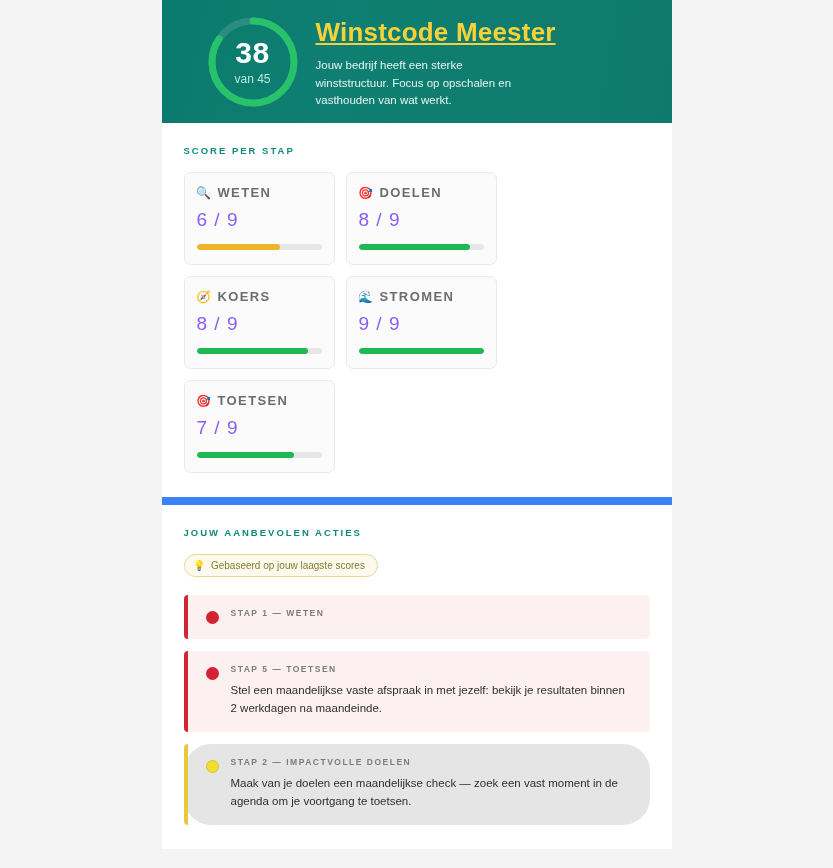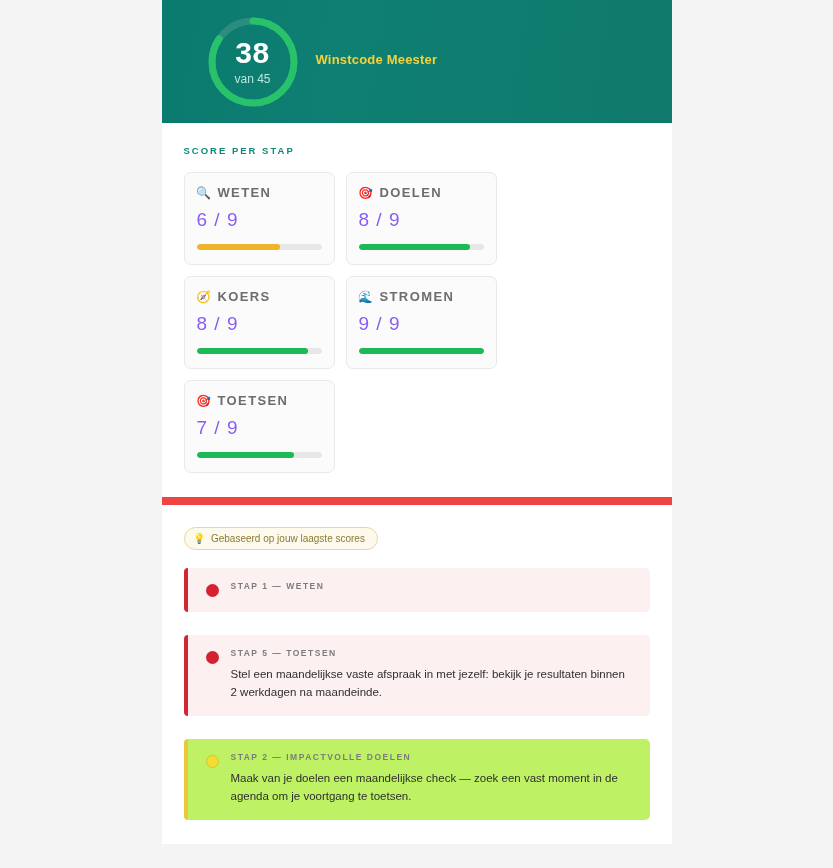--- a/index.html
+++ b/index.html
@@ -47,38 +47,39 @@
   .ring .score-num {
     font-size: 30px; font-weight: bold; line-height: 1;
     letter-spacing: .5px;
   }
   .ring .score-sub {
     font-size: 12px; color: #b9e7dd; margin-top: 4px;
   }
   .hero-text { padding-top: 4px; }
   .hero-title {
     color: #f5d13b;
-    font-size: 13px;
+    font-size: 26px;
     font-weight: bold;
     margin-bottom: 9px;
     letter-spacing: .2px;
+    text-decoration: underline;
   }
   .hero-desc {
     color: #e6f3f0;
     font-size: 11.5px;
     line-height: 1.55;
     max-width: 215px;
   }
 
   
   .section {
     background: #ffffff;
     padding: 22px 22px 24px 22px;
   }
-  .section.divider { border-bottom: 8px solid #ef4444; }
+  .section.divider { border-bottom: 8px solid #3b82f6; }
   .section-title {
     color: #0e8a7a;
     font-size: 9.5px;
     font-weight: bold;
     letter-spacing: 2px;
     text-transform: uppercase;
     margin-bottom: 16px;
   }
   .score-grid {
     display: flex;
@@ -127,39 +128,39 @@
     align-items: center;
     gap: 5px;
     border: 1px solid #e6d79a;
     background: #fdfaed;
     color: #8a7a33;
     font-size: 10px;
     padding: 5px 12px 5px 9px;
     border-radius: 14px;
     margin-bottom: 18px;
   }
-  .actions { display: flex; flex-direction: column; gap: 23px; }
+  .actions { display: flex; flex-direction: column; gap: 12px; }
   .action {
     border-radius: 5px;
     padding: 13px 16px 14px 22px;
     position: relative;
     display: flex;
     gap: 12px;
     align-items: flex-start;
   }
   .action::before {
     content: "";
     position: absolute;
     left: 0; top: 0; bottom: 0;
     width: 4px;
     border-radius: 5px 0 0 5px;
   }
   .action.red { background: #fdf0f1; }
   .action.red::before { background: #cf2734; }
-  .action.yellow { background: #bef264; }
+  .action.yellow { background: #e5e5e5; border-radius: 27px; }
   .action.yellow::before { background: #e9c93a; }
   .dot {
     width: 13px; height: 13px;
     border-radius: 50%;
     flex: 0 0 auto;
     margin-top: 3px;
   }
   .dot.red { background: #d32232; }
   .dot.yellow { background: #f2dd31; border: 1px solid #d9c52a; }
   .action-body { flex: 1; }
@@ -189,20 +190,21 @@
           <circle cx="49" cy="49" r="41" fill="none" stroke="#2d8c80" stroke-width="7"></circle>
           <circle id="ring-progress" cx="49" cy="49" r="41" fill="none" stroke="#27c26a" stroke-width="7" stroke-linecap="round" stroke-dasharray="257.6" stroke-dashoffset="40.1"></circle>
         </svg>
         <div class="ring-text">
           <div class="score-num">38</div>
           <div class="score-sub">van 45</div>
         </div>
       </div>
       <div class="hero-text">
         <div class="hero-title">Winstcode Meester</div>
+        <div class="hero-desc">Jouw bedrijf heeft een sterke winststructuur. Focus op opschalen en vasthouden van wat werkt.</div>
       </div>
     </div>
 
     <div class="section divider">
       <div class="section-title">SCORE PER STAP</div>
       <div class="score-grid" id="score-grid">
           <div class="score-card">
             <div class="score-head">
               <span class="score-emoji">🔍</span>
               <span class="score-label">WETEN</span>
@@ -249,20 +251,21 @@
             </div>
             <div class="score-value">7 / 9</div>
             <div class="bar">
               <span style="width:78%;background:#1db954;"></span>
             </div>
           </div>
         </div>
     </div>
 
     <div class="section">
+      <div class="section-title">JOUW AANBEVOLEN ACTIES</div>
       <div class="pill">
         <span>💡</span>
         <span>Gebaseerd op jouw laagste scores</span>
       </div>
       <div class="actions" id="actions-list">
           <div class="action red">
             <span class="dot red"></span>
             <div class="action-body">
               <div class="action-step">STAP 1 — WETEN</div>
             </div>

